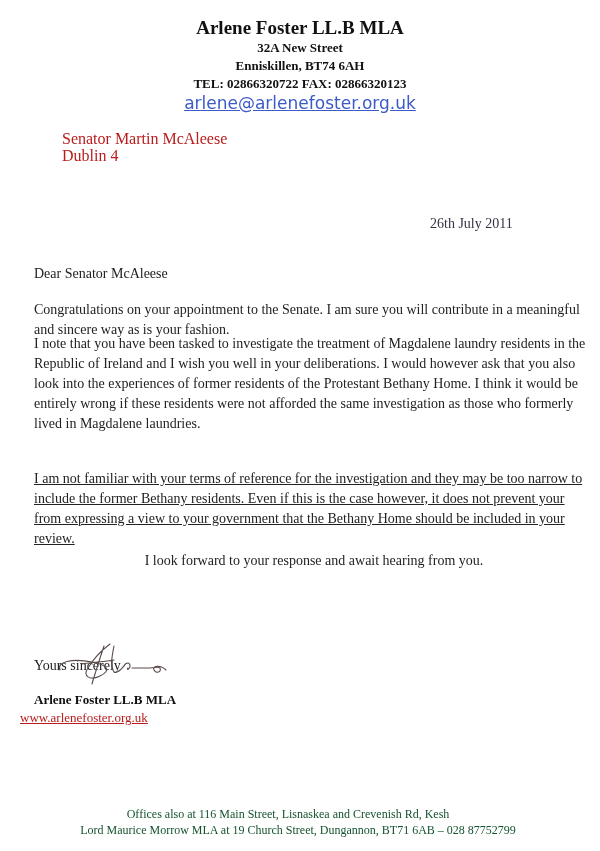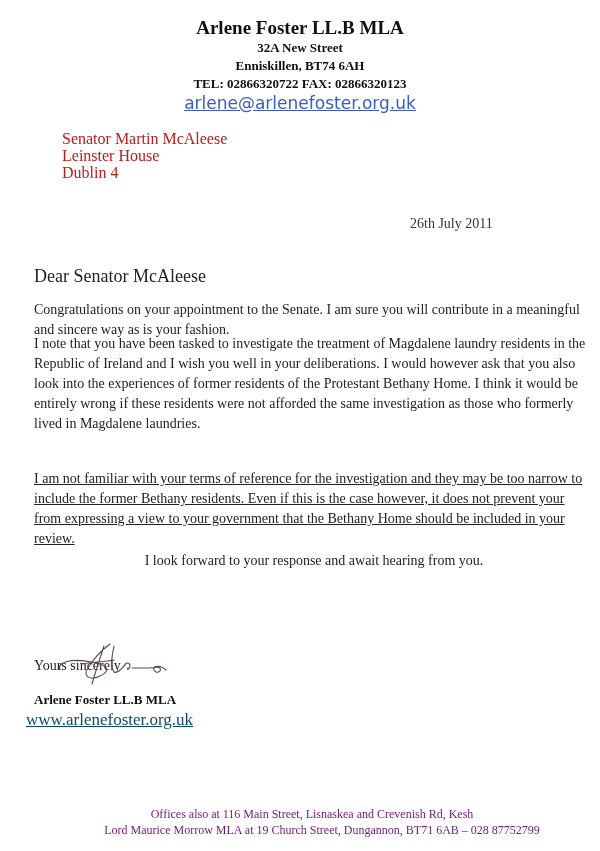--- a/index.html
+++ b/index.html
@@ -2,48 +2,47 @@
 <html><head>
   <meta charset="utf-8">
   <style>
     html, body { margin: 0; padding: 0; background: #ffffff; }
     body { width: 600px; height: 851px; position: relative; overflow: hidden; font-family: "Liberation Serif", serif; color: #1a1a1a; }
     .letterhead { position: absolute; top: 0; left: 0; width: 600px; text-align: center; }
     .lh-name { font-weight: bold; font-size: 19px; margin-top: 17px; line-height: 22px; color: #111; }
     .lh-line { font-weight: bold; font-size: 13px; line-height: 18px; color: #111; }
     .lh-email { font-family: "DejaVu Sans", sans-serif; font-size: 17px; color: #3b5bc7; text-decoration: underline; line-height: 20px; }
     .recipient { position: absolute; left: 34px; top: 130px; font-size: 16px; line-height: 17px; color: #b91c1c; margin-left: 28px; }
-    .date { position: absolute; left: 410px; top: 216px; font-size: 14px; color: #333344; }
-    .salutation { position: absolute; left: 34px; top: 266px; font-size: 18px; color: #222; }
+    .date { position: absolute; left: 430px; top: 216px; font-size: 14px; color: #333344; }
+    .salutation { position: absolute; left: 34px; top: 266px; font-size: 14px; color: #222; }
     .para { position: absolute; left: 34px; width: 560px; font-size: 14px; line-height: 20px; color: #222; }
     .p1 { top: 300px; }
     .p2 { top: 334px; }
     .p3 { top: 469px; text-decoration: underline; }
     .p4 { top: 551px; text-align: center; }
     .closing { position: absolute; left: 34px; top: 658px; font-size: 14px; color: #222; }
     .signature { position: absolute; left: 52px; top: 640px; width: 130px; height: 45px; }
     .sig-name { position: absolute; left: 34px; top: 692px; font-weight: bold; font-size: 13px; color: #111; }
-    .sig-web { position: absolute; left: 26px; top: 710px; font-size: 17px; color: #0c4a6e; text-decoration: underline; }
-    .footer { position: absolute; top: 806px; left: 0; width: 576px; text-align: center; font-size: 12px; line-height: 16px; color: #701a75; padding-left: 24px; }
+    .sig-web { position: absolute; left: 20px; top: 710px; font-size: 13px; color: #b91c1c; text-decoration: underline; }
+    .footer { position: absolute; top: 806px; left: 0; width: 576px; text-align: center; font-size: 12px; line-height: 16px; color: #14532d; }
     .footer .f2 { padding-left: 20px; }
   </style>
 </head>
 <body>
 
 <div class="letterhead">
   <div class="lh-name">Arlene Foster LL.B MLA</div>
   <div class="lh-line">32A New Street</div>
   <div class="lh-line">Enniskillen, BT74 6AH</div>
   <div class="lh-line">TEL: 02866320722 FAX: 02866320123</div>
   <div class="lh-email">arlene@arlenefoster.org.uk</div>
 </div>
 
 <div class="recipient">
   <div>Senator Martin McAleese</div>
-  <div>Leinster House</div>
   <div>Dublin 4</div>
 </div>
 
 <div class="date">26th July 2011</div>
 
 <div class="salutation">Dear Senator McAleese</div>
 
 <div class="para p1">Congratulations on your appointment to the Senate.  I am sure you will contribute in a meaningful and sincere way as is your fashion.</div>
 <div class="para p2">I note that you have been tasked to investigate the treatment of Magdalene laundry residents in the Republic of Ireland and I wish you well in your deliberations.  I would however ask that you also look into the experiences of former residents of the Protestant Bethany Home.  I think it would be entirely wrong if these residents were not afforded the same investigation as those who formerly lived in Magdalene laundries.</div>
 <div class="para p3">I am not familiar with your terms of reference for the investigation and they may be too narrow to include the former Bethany residents.  Even if this is the case however, it does not prevent your from expressing a view to your government that the Bethany Home should be included in your review.</div>

